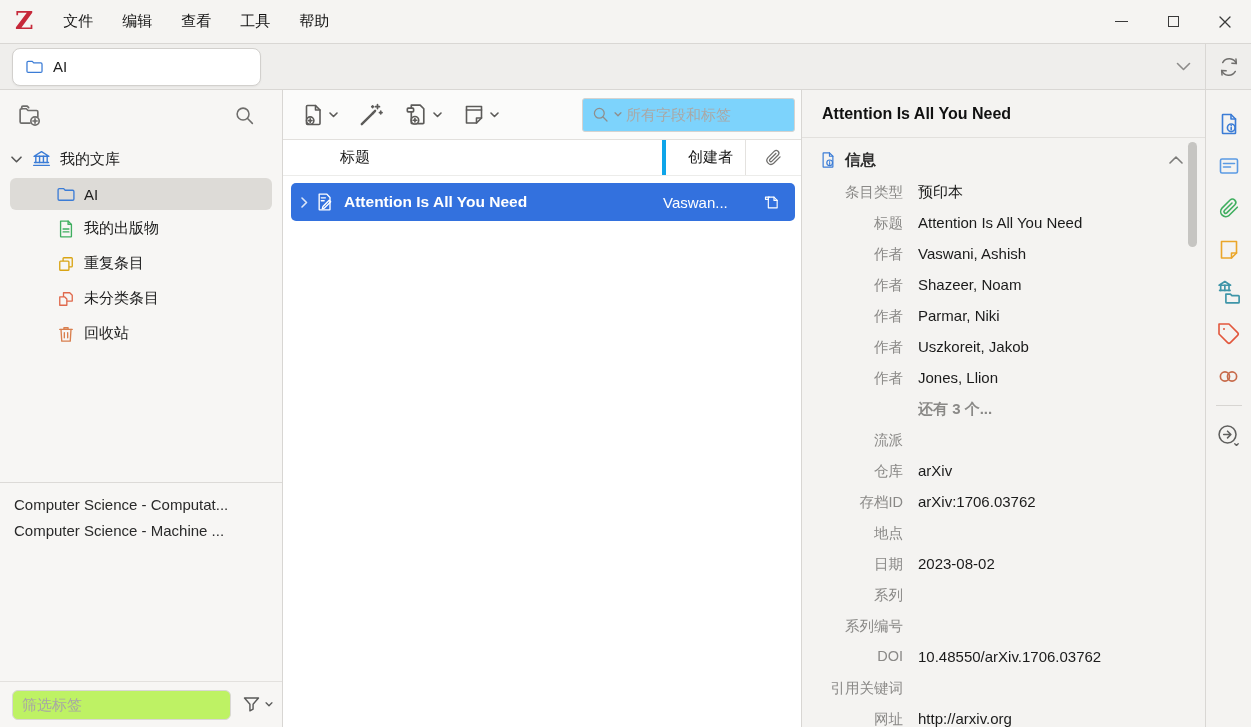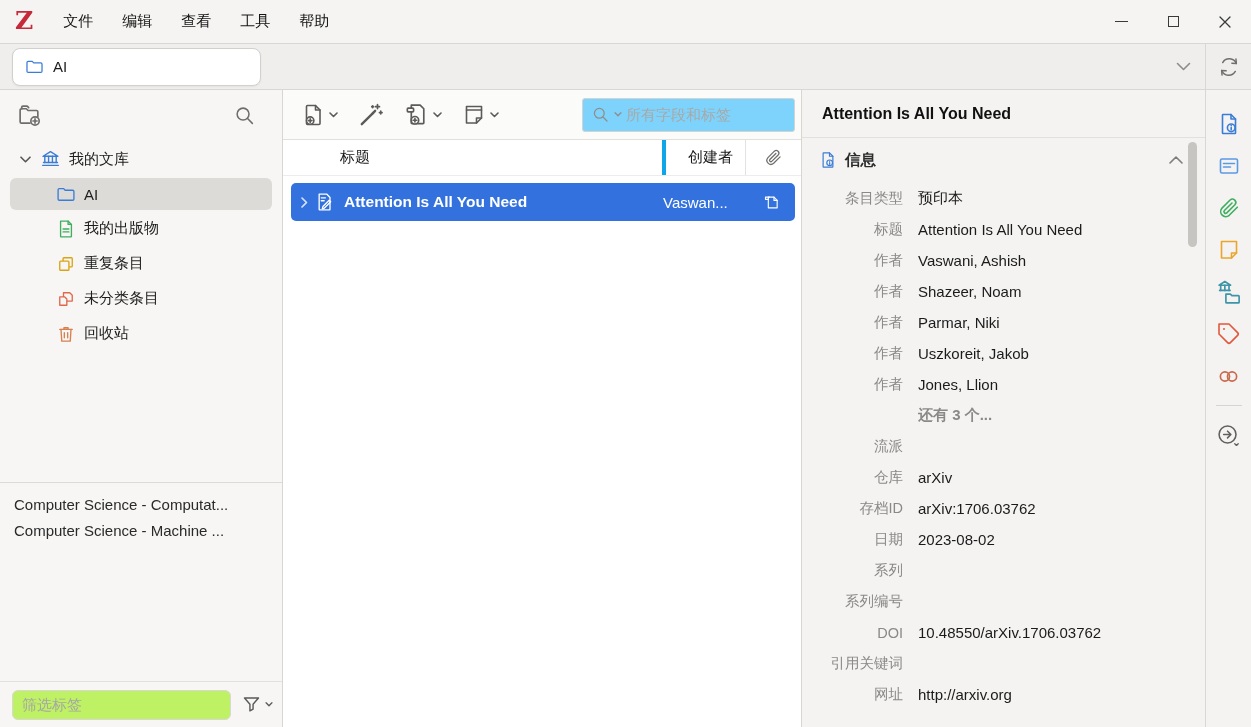--- a/index.html
+++ b/index.html
@@ -53,21 +53,21 @@
   .left-pane {
     width:283px; flex:0 0 283px; background:#f7f6f4; border-right:1px solid #d8d6d3;
     display:flex; flex-direction:column;
   }
   .collections-header {
     height:50px; display:flex; align-items:center; justify-content:space-between;
     padding:0 26px 0 17px; color:#6e6d6b; flex:0 0 auto;
   }
   .tool-btn { color:#6e6d6b; cursor:default; }
   .tree { flex:0 0 auto; padding-top:2px; }
-  .tree-row { height:35px; display:flex; align-items:center; gap:8px; padding-left:20px; font-size:15px; color:#1d1d1d; }
+  .tree-row { height:35px; display:flex; align-items:center; gap:8px; padding-left:11px; font-size:15px; color:#1d1d1d; }
   .tree-row .twisty { width:12px; color:#57premium5756; color:#575756; display:flex; }
   .tree-row.child { padding-left:56px; }
   .tree-row.selected {
     background:#dddbd7; border-radius:6px; margin:1px 10px; height:32px; padding-left:46px;
   }
   .spacer { flex:1; }
 
   .tag-selector { border-top:1px solid #dcdad7; display:flex; flex-direction:column; height:245px; flex:0 0 auto; }
   .tag-list { flex:1; padding:9px 14px; overflow:hidden; }
   .tag-item { font-size:15px; color:#2a2a2a; line-height:26px; white-space:nowrap; }
@@ -114,21 +114,21 @@
   .right-pane {
     width:404px; flex:0 0 404px; background:#f4f3f1; border-left:1px solid #d8d6d3;
     display:flex; flex-direction:column; position:relative; overflow:hidden;
   }
   .item-title-bar { height:48px; border-bottom:1px solid #e2e0dd; display:flex; align-items:center; padding:0 20px; flex:0 0 auto; }
   .item-title { font-weight:700; font-size:16px; color:#111; white-space:nowrap; overflow:hidden; }
   .section-header { height:44px; display:flex; align-items:center; padding:0 22px 0 17px; gap:8px; flex:0 0 auto; }
   .section-title { font-weight:700; font-size:15.5px; color:#2c2c2c; }
   .collapse-btn { margin-left:auto; color:#7d7c7a; display:flex; }
   .fields { padding:1px 0 0 9px; }
-  .field-row { height:31px; display:flex; align-items:center; }
+  .field-row { height:31px; display:flex; align-items:flex-start; }
   .field-label { width:92px; text-align:right; color:#8a8987; font-size:14.5px; flex:0 0 92px; }
   .field-value { margin-left:15px; font-size:15px; color:#1b1b1b; white-space:nowrap; }
   .field-value.muted { color:#8a8987; font-weight:600; }
   .rp-scrollbar { position:absolute; right:8px; top:52px; width:9px; height:105px; background:#c6c5c2; border-radius:4.5px; }
 
   
   .icon-rail {
     width:46px; flex:0 0 46px; background:#f4f3f1; border-left:1px solid #d9d7d4;
     display:flex; flex-direction:column; align-items:center; padding-top:13px;
   }
@@ -443,20 +443,24 @@
           <div class="field-row">
             <div class="field-label">仓库</div>
             <div class="field-value">arXiv</div>
           </div>
 
           <div class="field-row">
             <div class="field-label">存档ID</div>
             <div class="field-value">arXiv:1706.03762</div>
           </div>
 
+          <div class="field-row">
+            <div class="field-label">地点</div>
+            <div class="field-value"></div>
+          </div>
 
           <div class="field-row">
             <div class="field-label">日期</div>
             <div class="field-value">2023-08-02</div>
           </div>
 
           <div class="field-row">
             <div class="field-label">系列</div>
             <div class="field-value"></div>
           </div>

